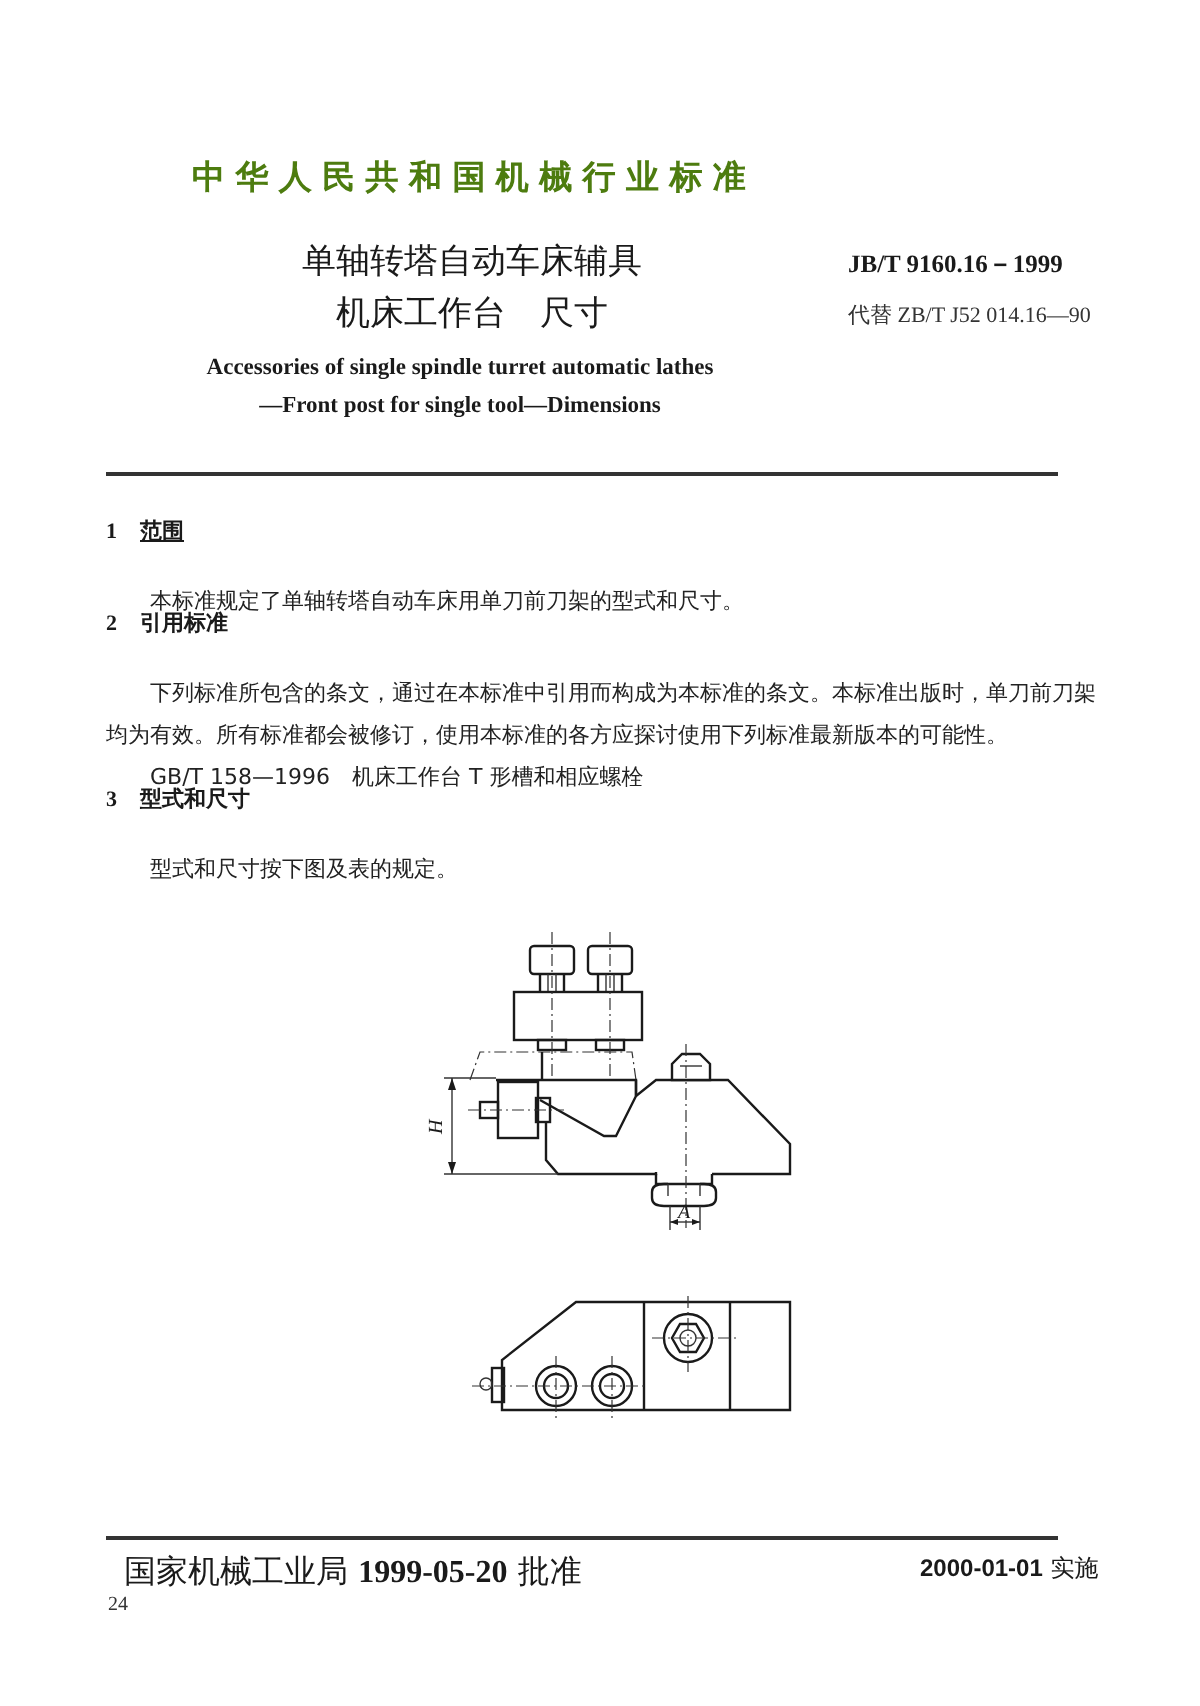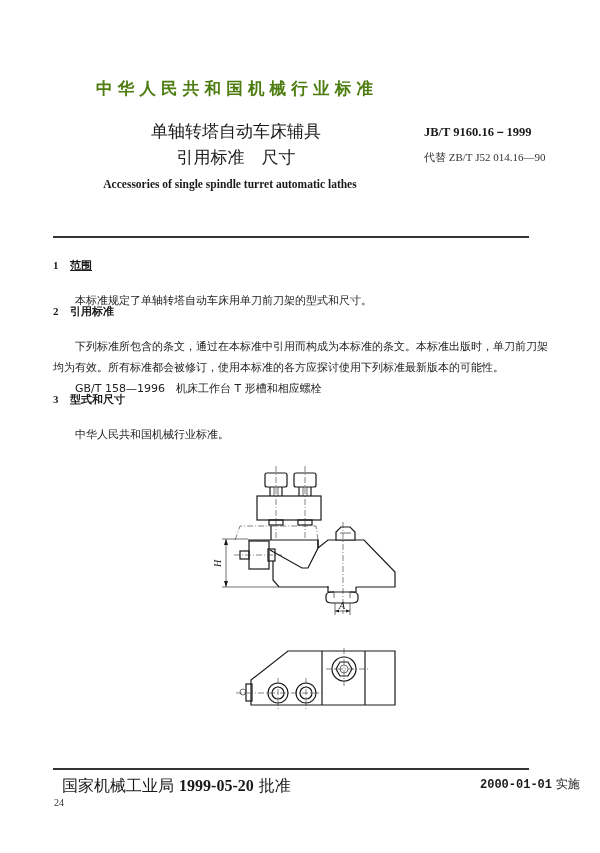--- a/index.html
+++ b/index.html
@@ -17,63 +17,64 @@
   .en-title { left: 100px; top: 175px; width: 260px; text-align: center; font-family: "Liberation Serif", serif; font-weight: bold; font-size: 11.5px; line-height: 19px; white-space: nowrap; }
   .rule { height: 1.5px; background: #333; }
   .rule-top { left: 53px; top: 236px; width: 476px; }
   .rule-bottom { left: 53px; top: 768px; width: 476px; }
   .sec-head { font-family: "DejaVu Sans", "Liberation Sans", sans-serif; font-size: 11px; font-weight: bold; white-space: nowrap; color: #1a1a1a; }
   .sec-head .num { display: inline-block; width: 17px; font-family: "Liberation Serif", serif; }
   .para { font-family: "DejaVu Sans", "Liberation Sans", sans-serif; font-size: 11px; white-space: nowrap; color: #222; margin-top: 12px; }
   .footer-left { left: 62px; top: 776px; font-size: 16px; white-space: nowrap; font-family: "DejaVu Sans", "Liberation Sans", sans-serif; }
   .footer-left .date { font-family: "Liberation Serif", serif; font-weight: bold; }
   .footer-right { left: 460px; top: 776px; font-size: 12px; white-space: nowrap; font-family: "DejaVu Sans", "Liberation Sans", sans-serif; }
-  .footer-right .date { font-family: Liberation Mono, monospace; font-weight: bold; margin-left: 20px; }
+  .footer-right .date { font-family: Liberation Sans, sans-serif; font-weight: bold; }
   .page-no { left: 54px; top: 797px; font-family: "Liberation Serif", serif; font-size: 10px; color: #333; text-align: right; }
   svg .ln { stroke: #1a1a1a; stroke-width: 1.2; fill: none; }
   svg .thin { stroke: #333; stroke-width: 0.7; fill: none; }
   svg .dash { stroke: #333; stroke-width: 0.6; fill: none; stroke-dasharray: 6 2 1 2; }
   svg .fillw { fill: #fff; }
   svg text { font-family: "Liberation Serif", serif; font-style: italic; font-size: 10px; fill: #1a1a1a; }
 </style>
 </head>
 <body>
 
 <div class="abs cat-title">中华人民共和国机械行业标准</div>
 
 <div class="abs main-title">
   <div>单轴转塔自动车床辅具</div>
-  <div>引用标准　尺寸</div>
+  <div>机床工作台　尺寸</div>
 </div>
 
 <div class="abs std-no">JB/T  9160.16－1999</div>
 <div class="abs replace">代替 ZB/T  J52  014.16—90</div>
 
 <div class="abs en-title">
   <div>Accessories of single spindle turret automatic lathes</div>
+  <div>—Front post for single tool—Dimensions</div>
 </div>
 
 <div class="abs rule rule-top"></div>
 
 <div class="abs sec-head" style="left:53px; top:258px;text-decoration:underline;">
   <span class="num">1</span><span>范围</span>
 </div>
 <div class="abs para" style="left:75px; top:281px;">本标准规定了单轴转塔自动车床用单刀前刀架的型式和尺寸。</div>
 
 <div class="abs sec-head" style="left:53px; top:304px;">
   <span class="num">2</span><span>引用标准</span>
 </div>
 <div class="abs para" style="left:75px; top:327px;">下列标准所包含的条文，通过在本标准中引用而构成为本标准的条文。本标准出版时，单刀前刀架</div>
 <div class="abs para" style="left:53px; top:348px;">均为有效。所有标准都会被修订，使用本标准的各方应探讨使用下列标准最新版本的可能性。</div>
 <div class="abs para" style="left:75px; top:369px;">GB/T  158—1996　机床工作台 T 形槽和相应螺栓</div>
 
 <div class="abs sec-head" style="left:53px; top:392px;">
   <span class="num">3</span><span>型式和尺寸</span>
 </div>
-<div class="abs para" style="left:75px; top:415px;">中华人民共和国机械行业标准。</div>
+<div class="abs para" style="left:75px; top:415px;">型式和尺寸按下图及表的规定。</div>
 
 <svg class="abs" style="left:0; top:0;" width="600" height="853">
   <g>
 
     <rect class="ln" x="265" y="473" width="22" height="14" rx="2"></rect>
     <rect class="ln" x="294" y="473" width="22" height="14" rx="2"></rect>
 
     <line class="ln" x1="270" y1="487" x2="270" y2="496"></line>
     <line class="ln" x1="282" y1="487" x2="282" y2="496"></line>
     <line class="ln" x1="299" y1="487" x2="299" y2="496"></line>

